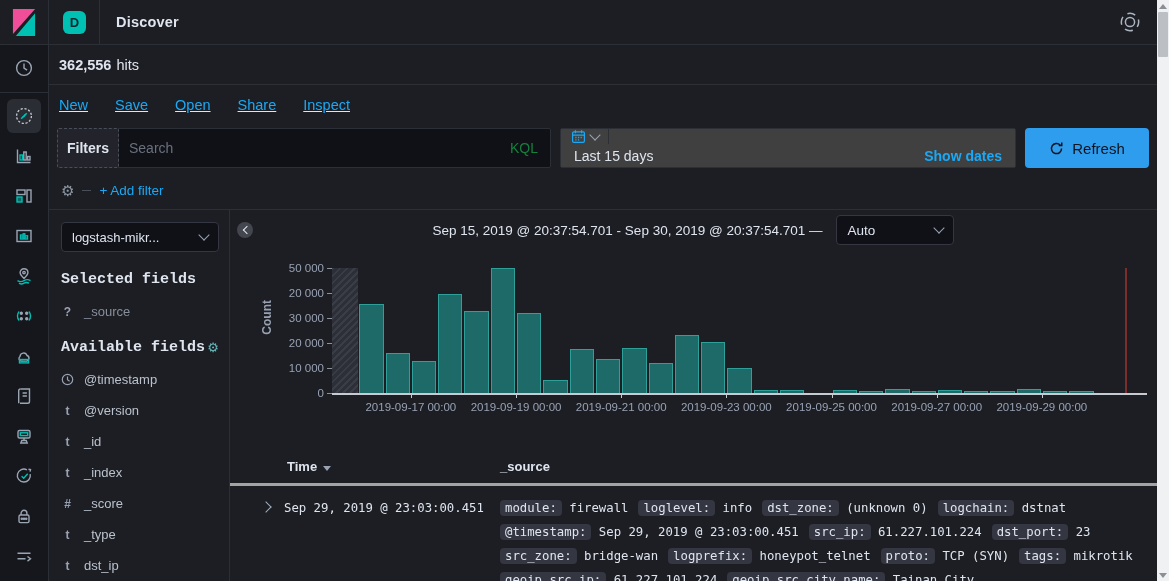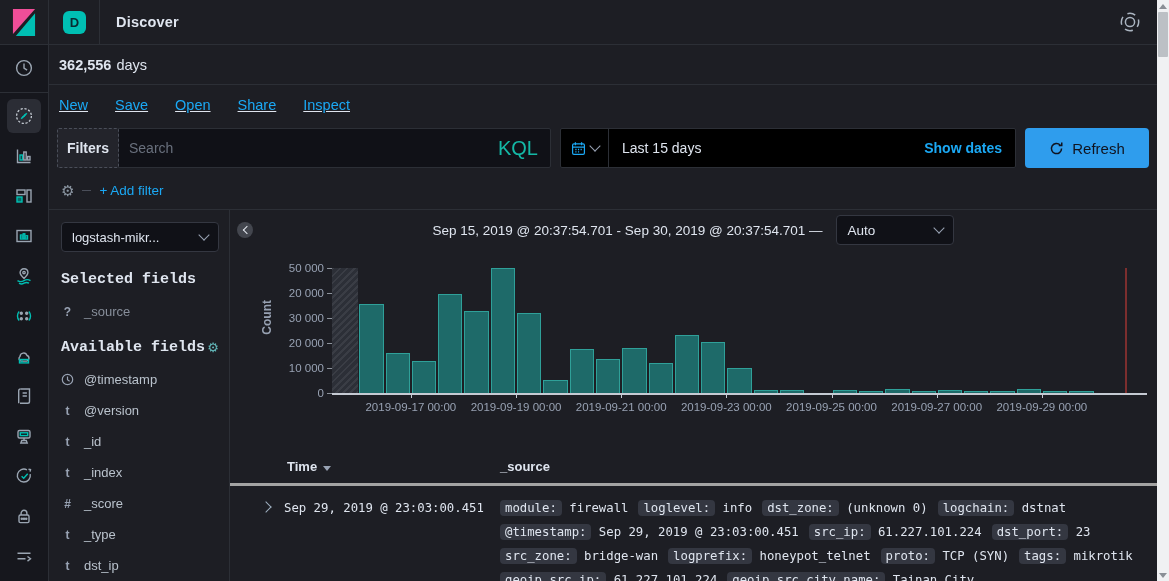--- a/index.html
+++ b/index.html
@@ -34,23 +34,23 @@
   .nav-bar{height:39px;display:flex;align-items:center;padding-left:10px;gap:27px;font-size:14.5px;text-decoration:underline;}
   .nav-link{color:#1ba9f5;cursor:pointer;}
   .query-bar{height:48px;display:flex;align-items:center;box-sizing:border-box;padding:0 8px;gap:9px;}
   .search-box{flex:1;height:40px;display:flex;align-items:stretch;background:#101117;
     border:1px solid #2c2f36;border-radius:2px;box-sizing:border-box;}
   .filters-btn{width:60px;background:#23242b;border:1px dashed #4a4e59;margin:-1px 0 -1px -1px;
     border-radius:2px;display:flex;align-items:center;justify-content:center;font-weight:bold;font-size:14px;}
   .search-input{flex:1;background:transparent;border:none;outline:none;color:#dfe5ef;
     font-size:14px;padding:0 10px;font-family:"Liberation Sans",sans-serif;}
   .search-input::placeholder{color:#69707d;}
-  .kql{align-self:center;color:#14b8a6;font-size:20px;padding-right:12px;}
-  .date-group{width:456px;height:40px;display:flex;background:#000000;border:1px solid #2c2f36;
-    border-radius:2px;box-sizing:border-box;}
+  .kql{align-self:center;color:#15803d;font-size:14px;padding-right:12px;}
+  .date-group{width:456px;height:40px;display:flex;background:#404040;border:1px solid #2c2f36;
+    border-radius:2px;box-sizing:border-box;flex-direction:column;}
   .date-btn{width:47px;border-right:1px solid #2c2f36;display:flex;align-items:center;justify-content:center;gap:5px;}
   .date-range{flex:1;display:flex;align-items:center;padding:0 13px;font-size:14px;}
   .show-dates{margin-left:auto;color:#1ba9f5;font-weight:600;}
   .refresh-btn{width:124px;height:40px;background:#2f9ded;border-radius:4px;display:flex;
     align-items:center;justify-content:center;gap:8px;color:#10131f;font-size:15px;cursor:pointer;}
   .filter-row{height:38px;display:flex;align-items:center;padding-left:12px;gap:8px;
     border-bottom:1px solid #2c2f36;box-sizing:border-box;}
   .gear{color:#8b96a2;font-size:15px;line-height:1;}
   .gear.teal{color:#63b8ba;font-size:13px;}
   .mini-dash{width:9px;height:1px;background:#4a4e59;}
@@ -238,21 +238,21 @@
       <path d="M3.5 7.2h13M3.5 12.8h8"></path>
       <path d="M13.5 10.5l3 2.3-3 2.3"></path>
     </svg>
   </div>
 </div>
 
 <div class="content">
 
   <div class="hits-bar">
     <span class="hits-count">362,556</span>
-    <span>days</span>
+    <span>hits</span>
   </div>
 
   <div class="nav-bar" id="nav-bar">
       <span class="nav-link">New</span>
       <span class="nav-link">Save</span>
       <span class="nav-link">Open</span>
       <span class="nav-link">Share</span>
       <span class="nav-link">Inspect</span>
     </div>
 

